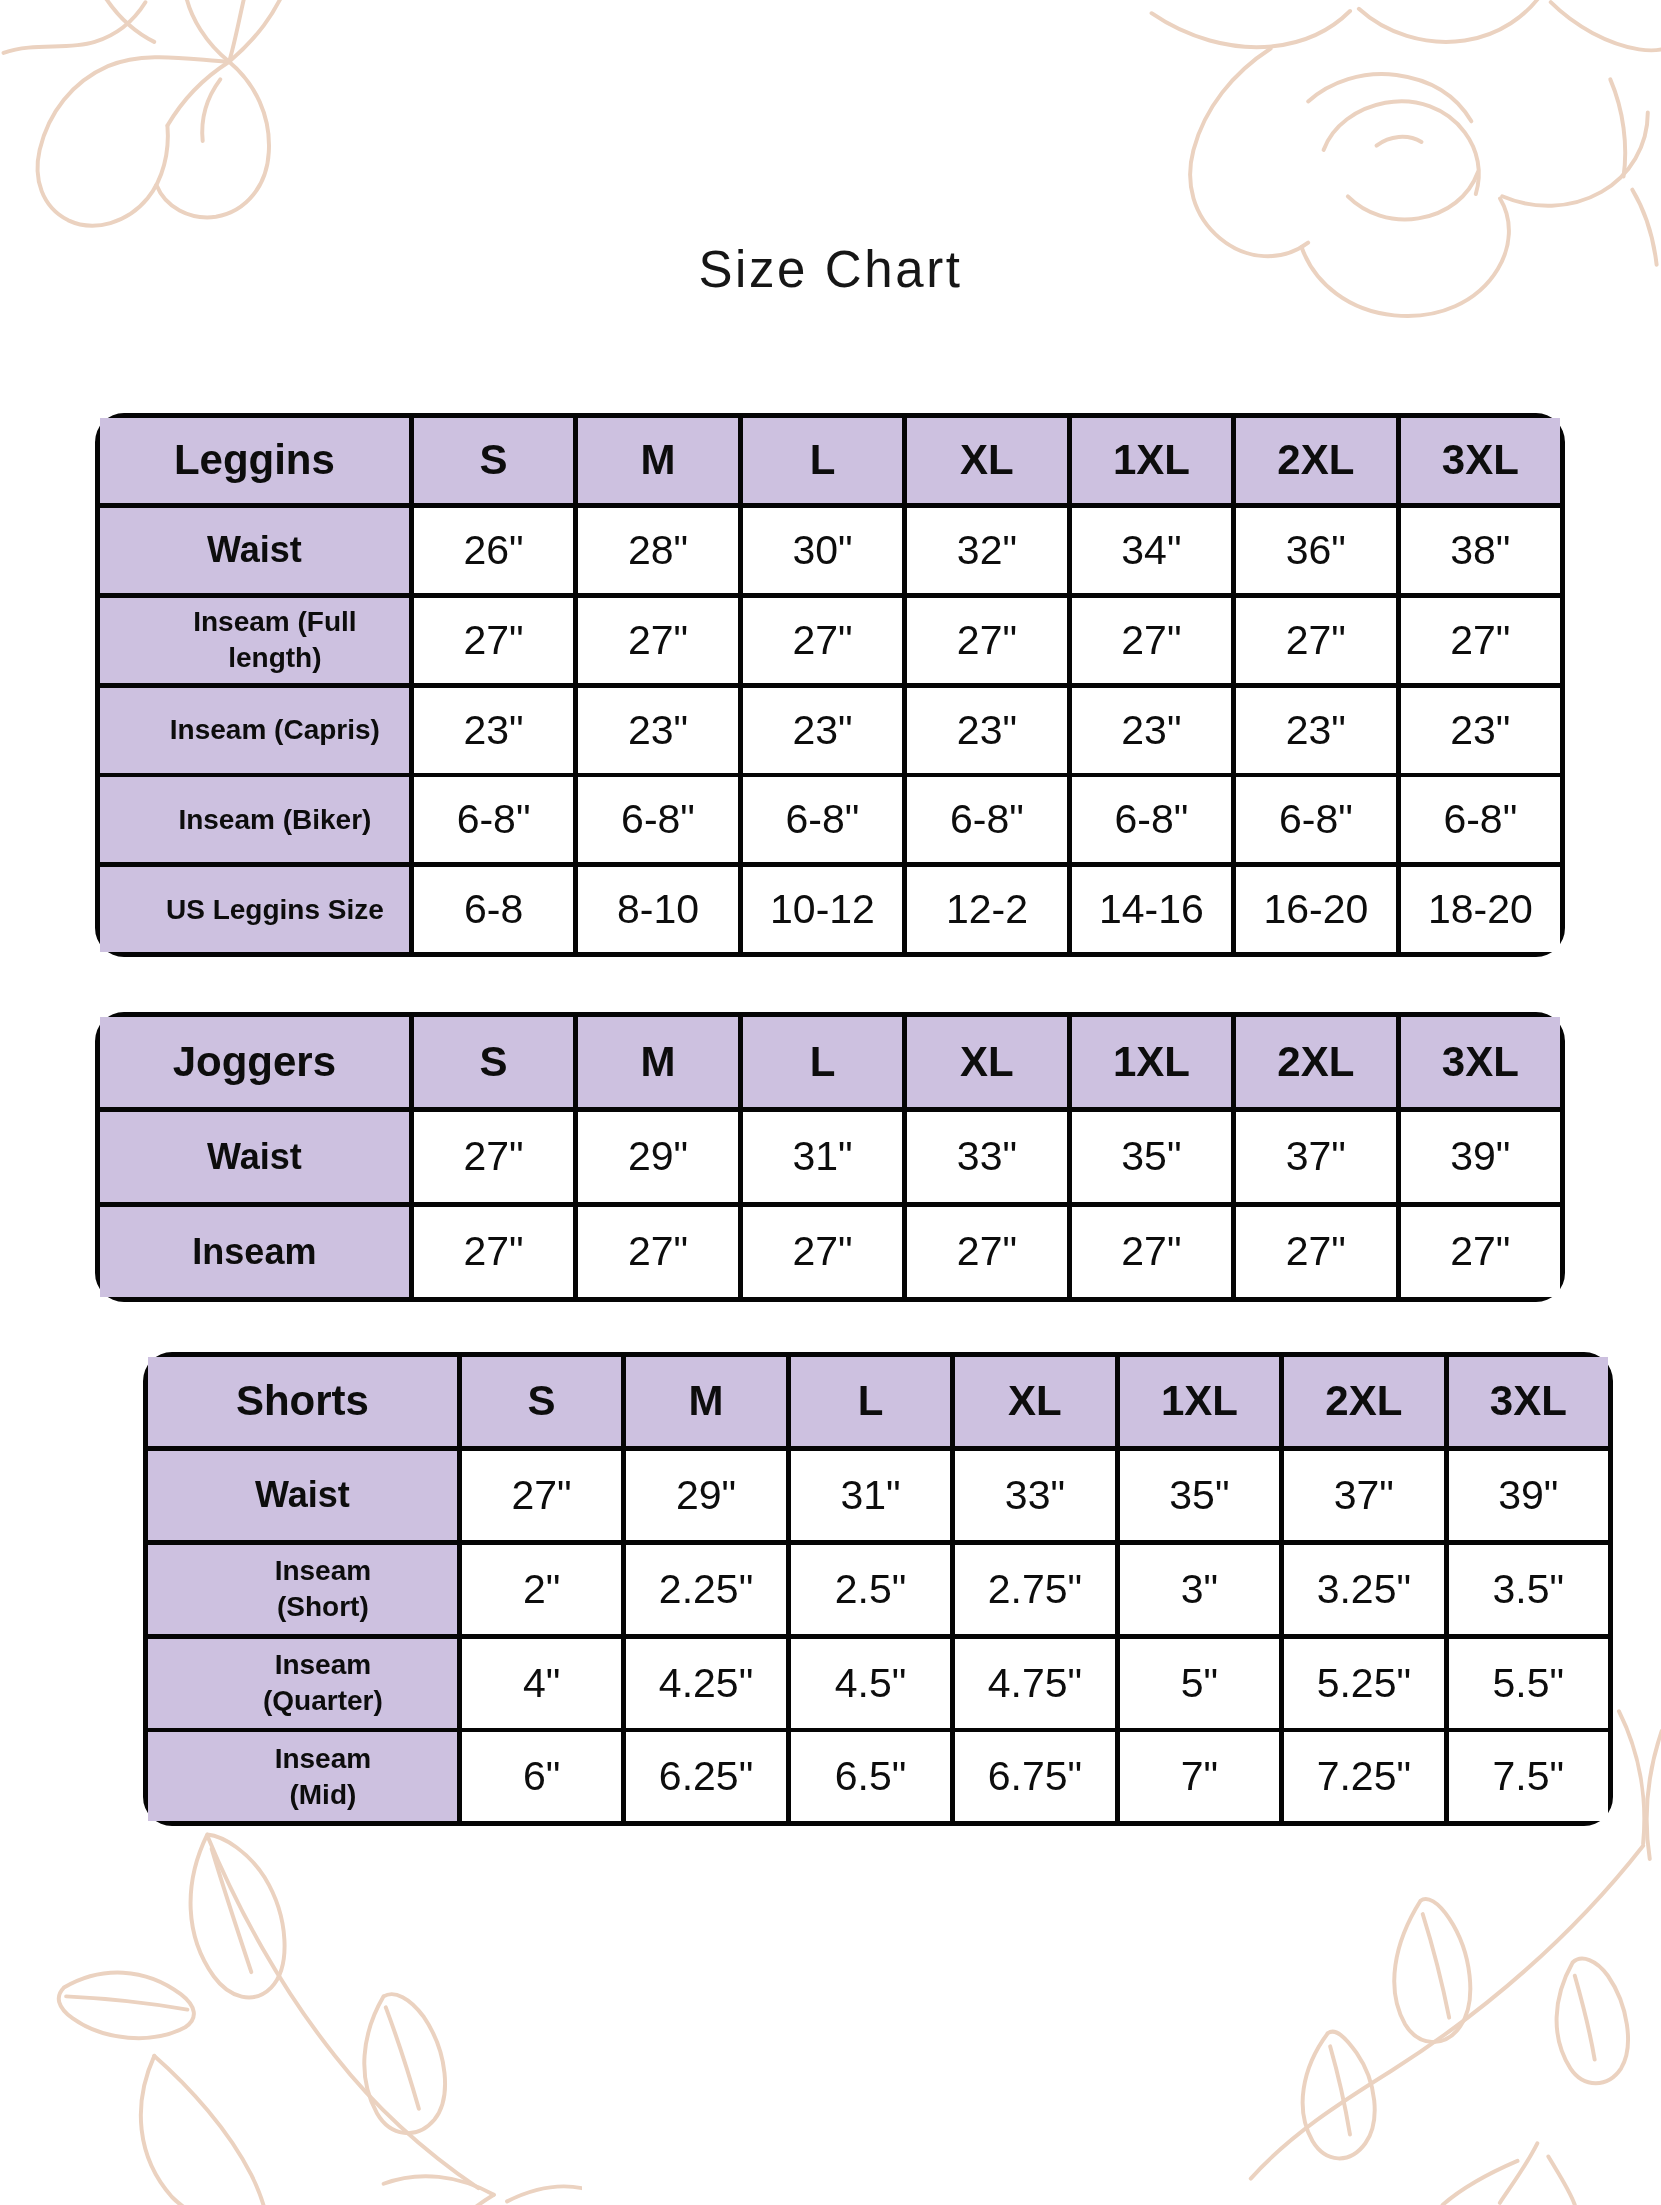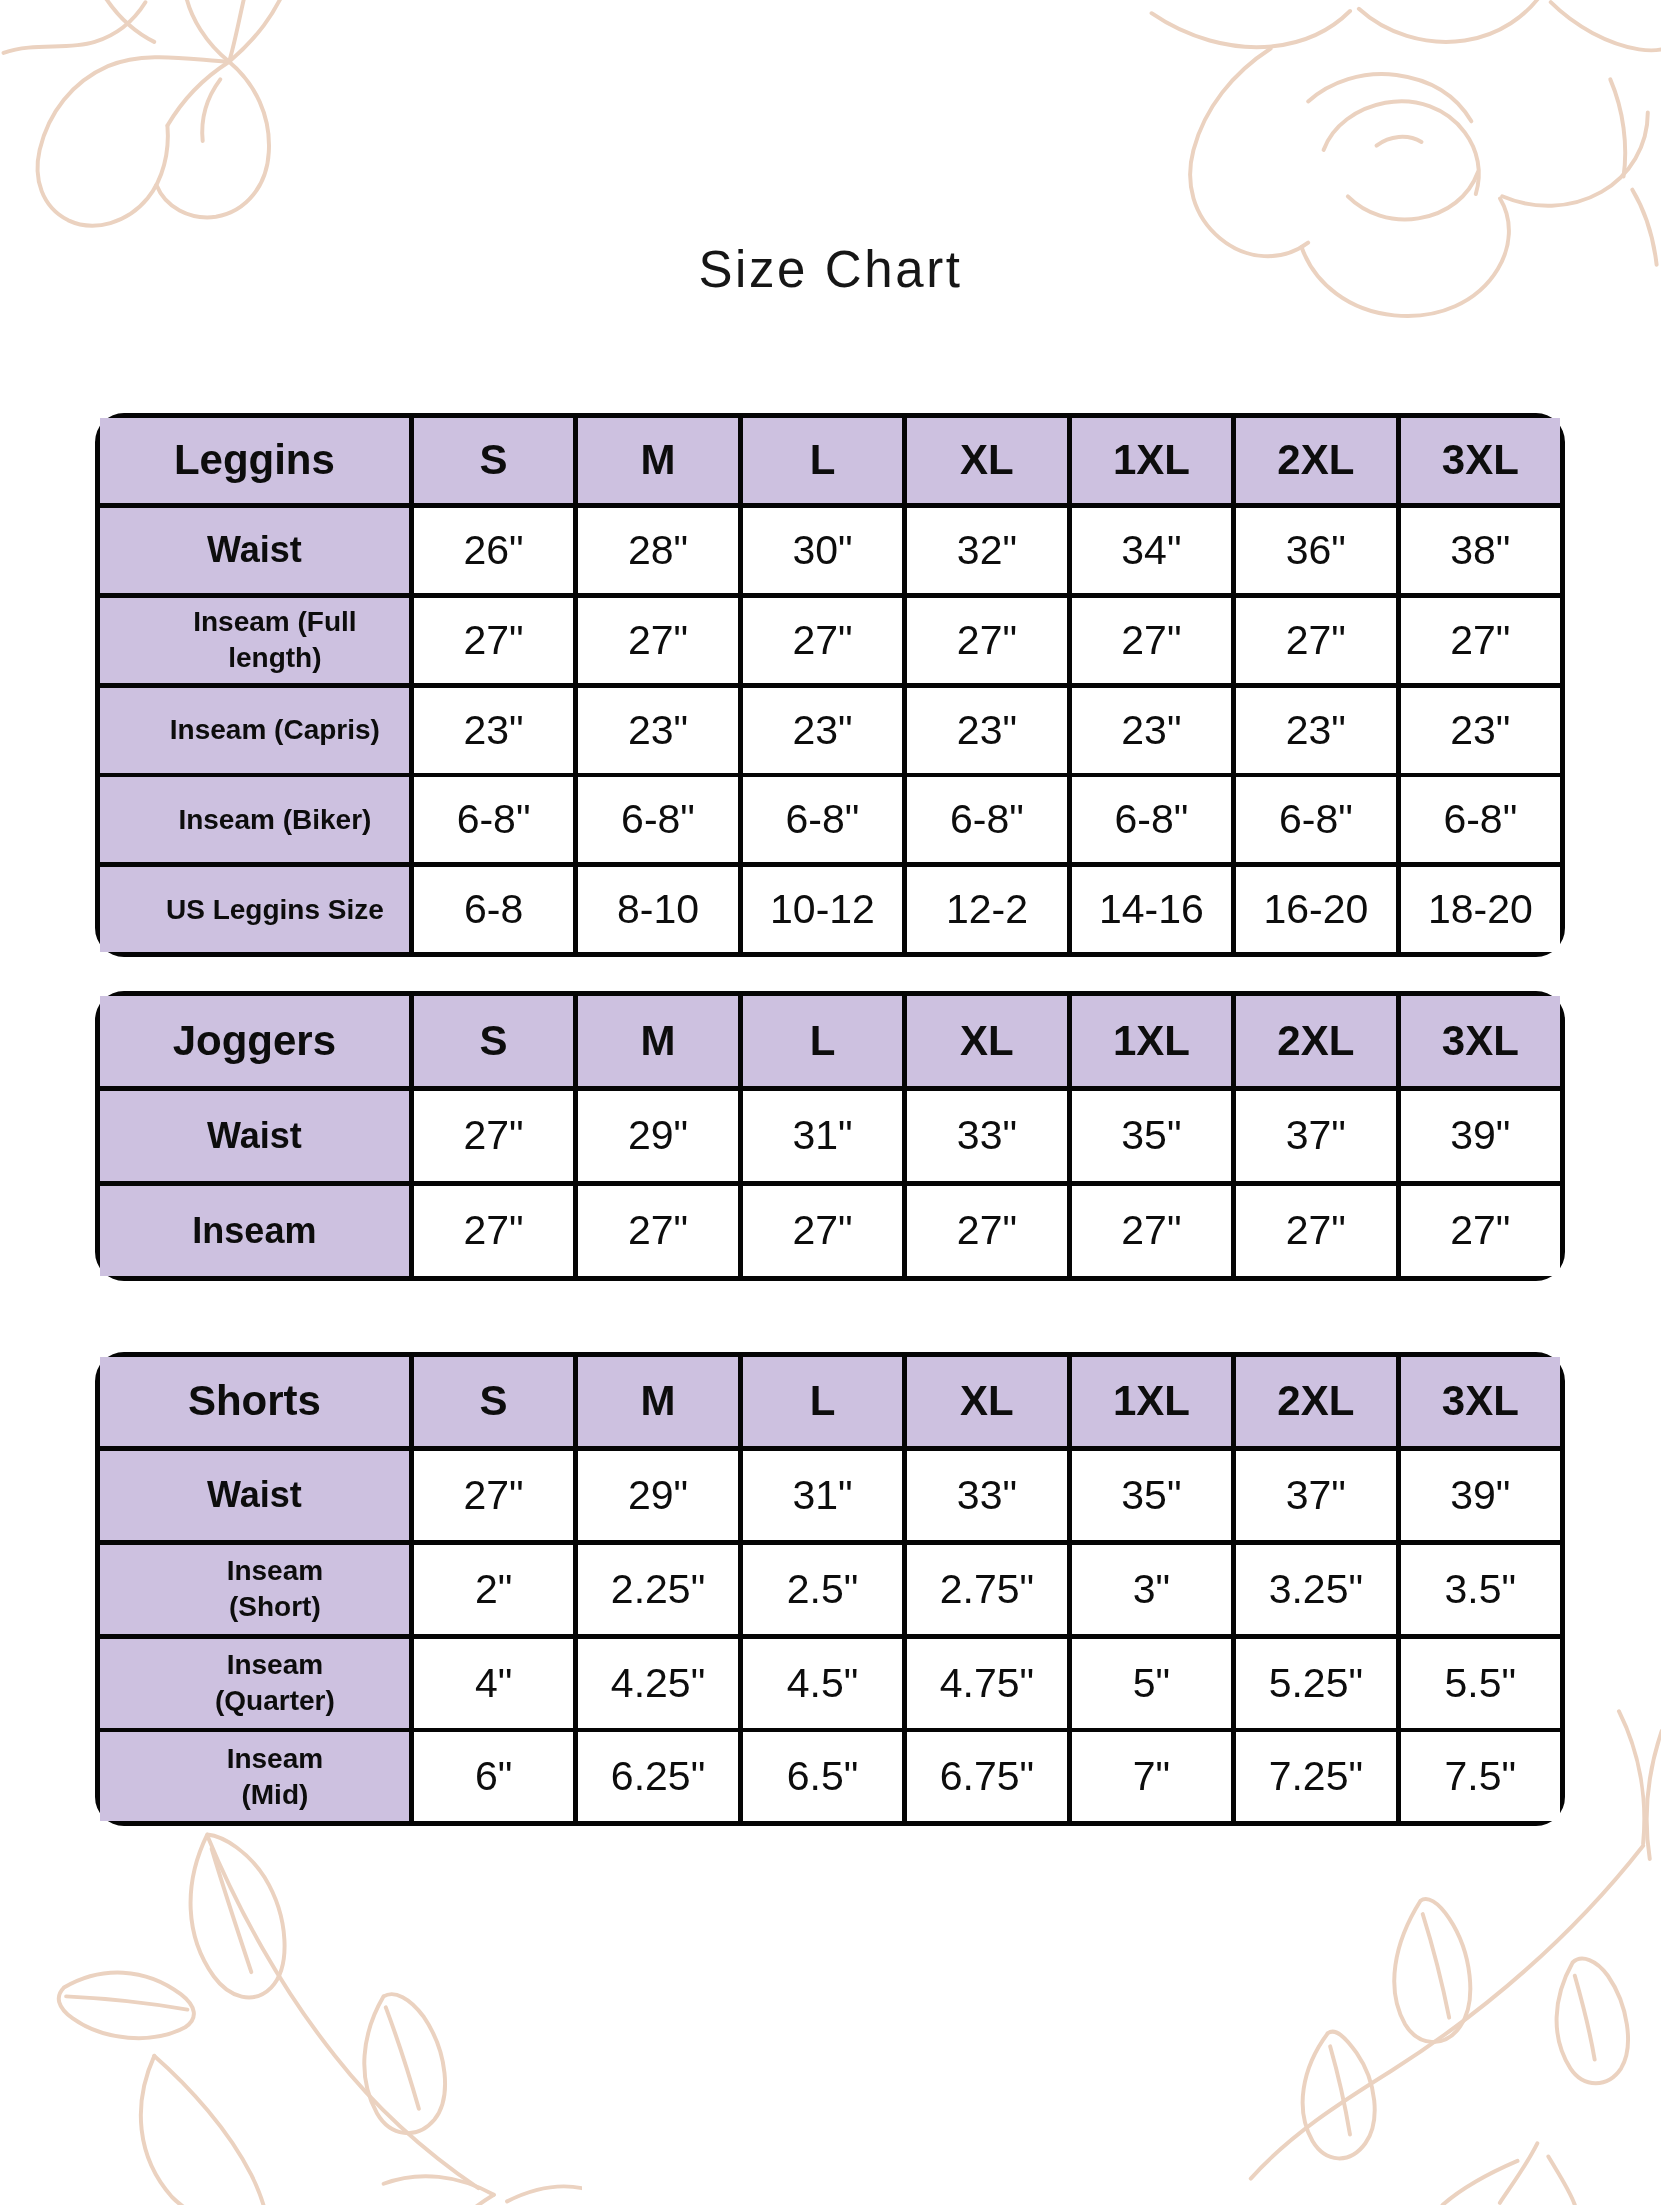--- a/index.html
+++ b/index.html
@@ -22,22 +22,22 @@
     font-size:51px;font-weight:400;letter-spacing:2.6px;
     color:#161616;
   }
   .size-table{
     position:absolute;left:95px;width:1470px;
     display:grid;gap:4.9px;padding:4.9px;box-sizing:border-box;
     background:var(--line);
     border-radius:29px;
   }
   #table-leggins{top:413px;grid-template-rows:repeat(6,85px);}
-  #table-joggers{top:991px;grid-template-rows:repeat(3,90px);}
-  #table-shorts{top:1352px;grid-template-rows:repeat(5,89px);}
+  #table-joggers{top:1012px;grid-template-rows:repeat(3,90px);}
+  #table-shorts{top:1352px;grid-template-rows:repeat(5,89px);margin-left:48px;}
   .cell{
     display:flex;align-items:center;justify-content:center;
     text-align:center;background:#ffffff;color:var(--text);
     overflow:hidden;
   }
   .lav{background:var(--lav);}
   .head{font-weight:700;font-size:42px;}
   .label-big{font-weight:700;font-size:36px;}
   .label-small{font-weight:700;font-size:28px;line-height:1.3;white-space:pre-line;padding-left:41px;}
   .value{font-weight:400;font-size:41px;}

